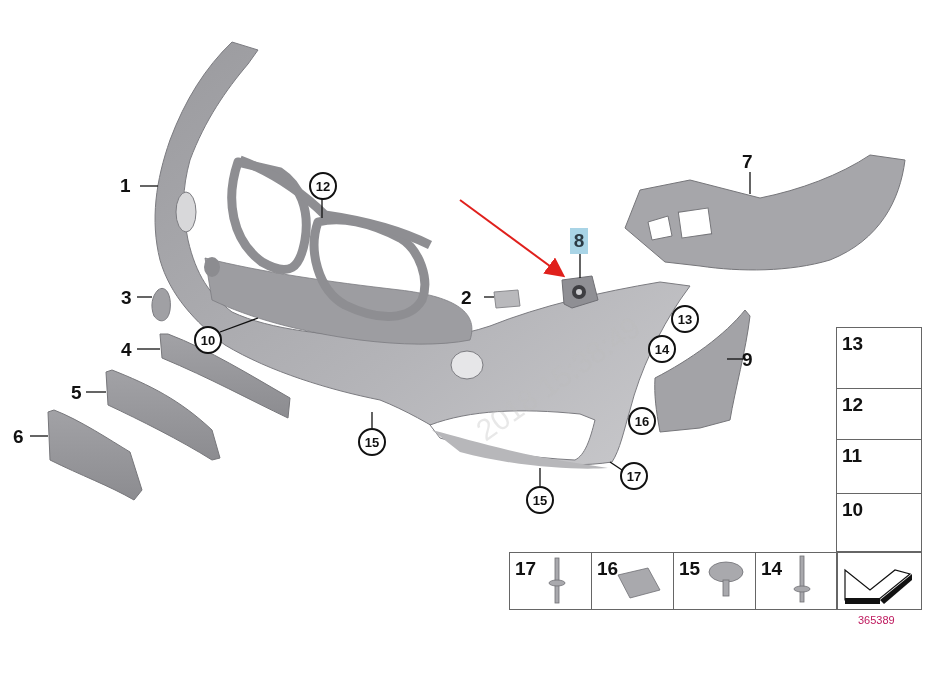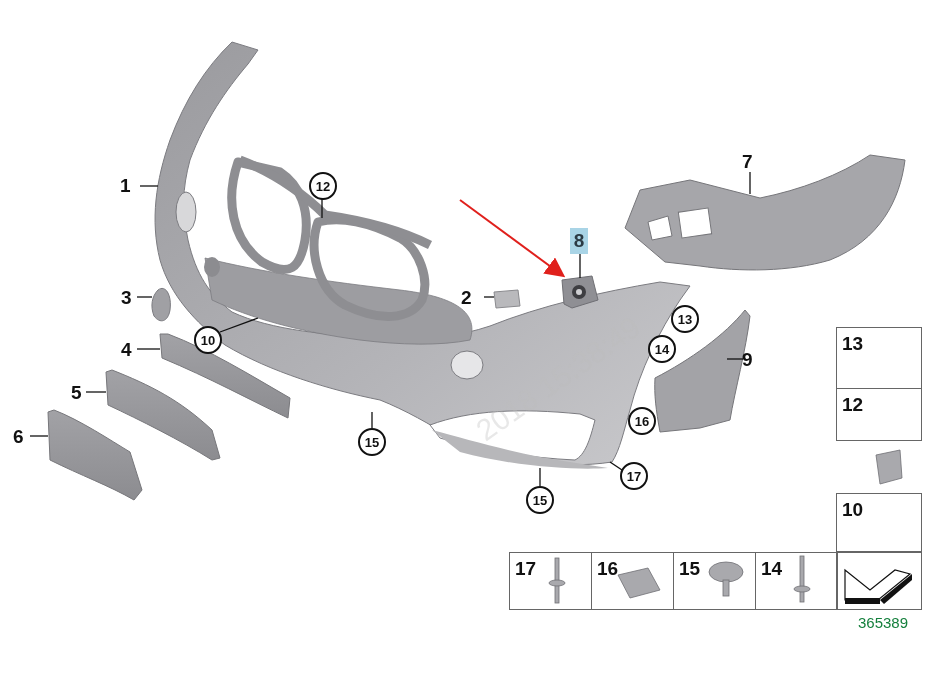--- a/index.html
+++ b/index.html
@@ -7,21 +7,21 @@
   #stage { position:absolute; left:0; top:0; width:927px; height:699px; }
   svg.parts { position:absolute; left:0; top:0; }
   .lbl { position:absolute; font-family:"Liberation Sans", sans-serif; font-weight:bold; color:#111; font-size:19px; line-height:1; }
   .circ { position:absolute; width:24px; height:24px; border:2px solid #111; border-radius:50%; background:#fff;
           font-family:"Liberation Sans", sans-serif; font-weight:bold; font-size:13px; color:#111;
           display:flex; align-items:center; justify-content:center; box-sizing:content-box; }
   .hl { position:absolute; background:#a9d4e6; color:#2b3a44; font-weight:bold; font-size:19px;
         width:18px; height:26px; display:flex; align-items:center; justify-content:center; font-family:"Liberation Sans", sans-serif;}
   .grid { position:absolute; border:1.5px solid #666; box-sizing:border-box; background:#fff; }
   .cell-num { position:absolute; left:5px; top:5px; font-weight:bold; font-size:19px; color:#111; font-family:"Liberation Sans", sans-serif; }
-  .diag-id { position:absolute; font-size:15px; color:#15803d; font-family:"Liberation Sans", sans-serif; }
+  .diag-id { position:absolute; font-size:11px; color:#be185d; font-family:"Liberation Sans", sans-serif; }
   .wm { position:absolute; font-size:30px; color:rgba(190,190,190,0.35); transform:rotate(-35deg); transform-origin:left top; white-space:nowrap; font-family:"Liberation Sans", sans-serif; }
 </style>
 </head>
 <body>
 
 <div id="stage">
 
 <svg class="parts" width="927" height="699" viewBox="0 0 927 699">
   <defs>
     <linearGradient id="g1" x1="0" y1="0" x2="1" y2="1">
@@ -151,20 +151,23 @@
 <span class="circ" style="left:620px;top:462px">17</span>
 
 <span class="wm" style="left:470px;top:420px">2018 15:38:49</span>
 
 <div class="grid" style="left:836px;top:327px;width:86px;height:63px">
   <span class="cell-num">13</span>
 </div>
 <div class="grid" style="left:836px;top:388px;width:86px;height:53px">
   <span class="cell-num">12</span>
 </div>
+<div class="grid" style="left:836px;top:439px;width:86px;height:56px">
+  <span class="cell-num">11</span>
+</div>
 <div class="grid" style="left:836px;top:493px;width:86px;height:59px">
   <span class="cell-num">10</span>
 </div>
 
 <div class="grid" style="left:509px;top:552px;width:83px;height:58px;background:transparent">
   <span class="cell-num">17</span>
 </div>
 <div class="grid" style="left:591px;top:552px;width:83px;height:58px;background:transparent">
   <span class="cell-num">16</span>
 </div>

